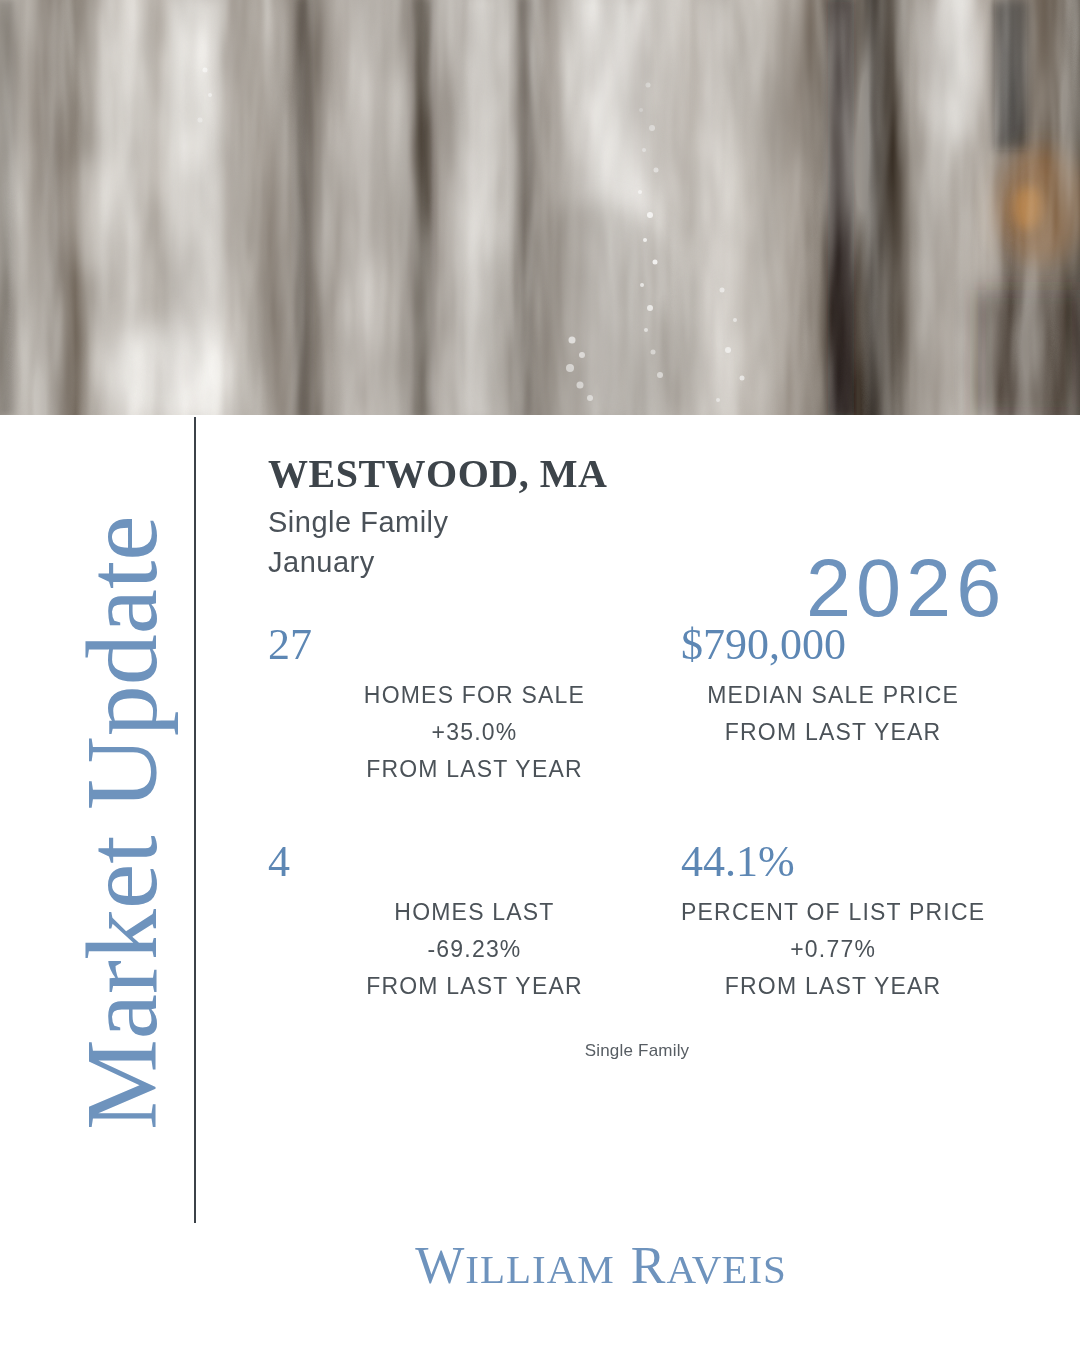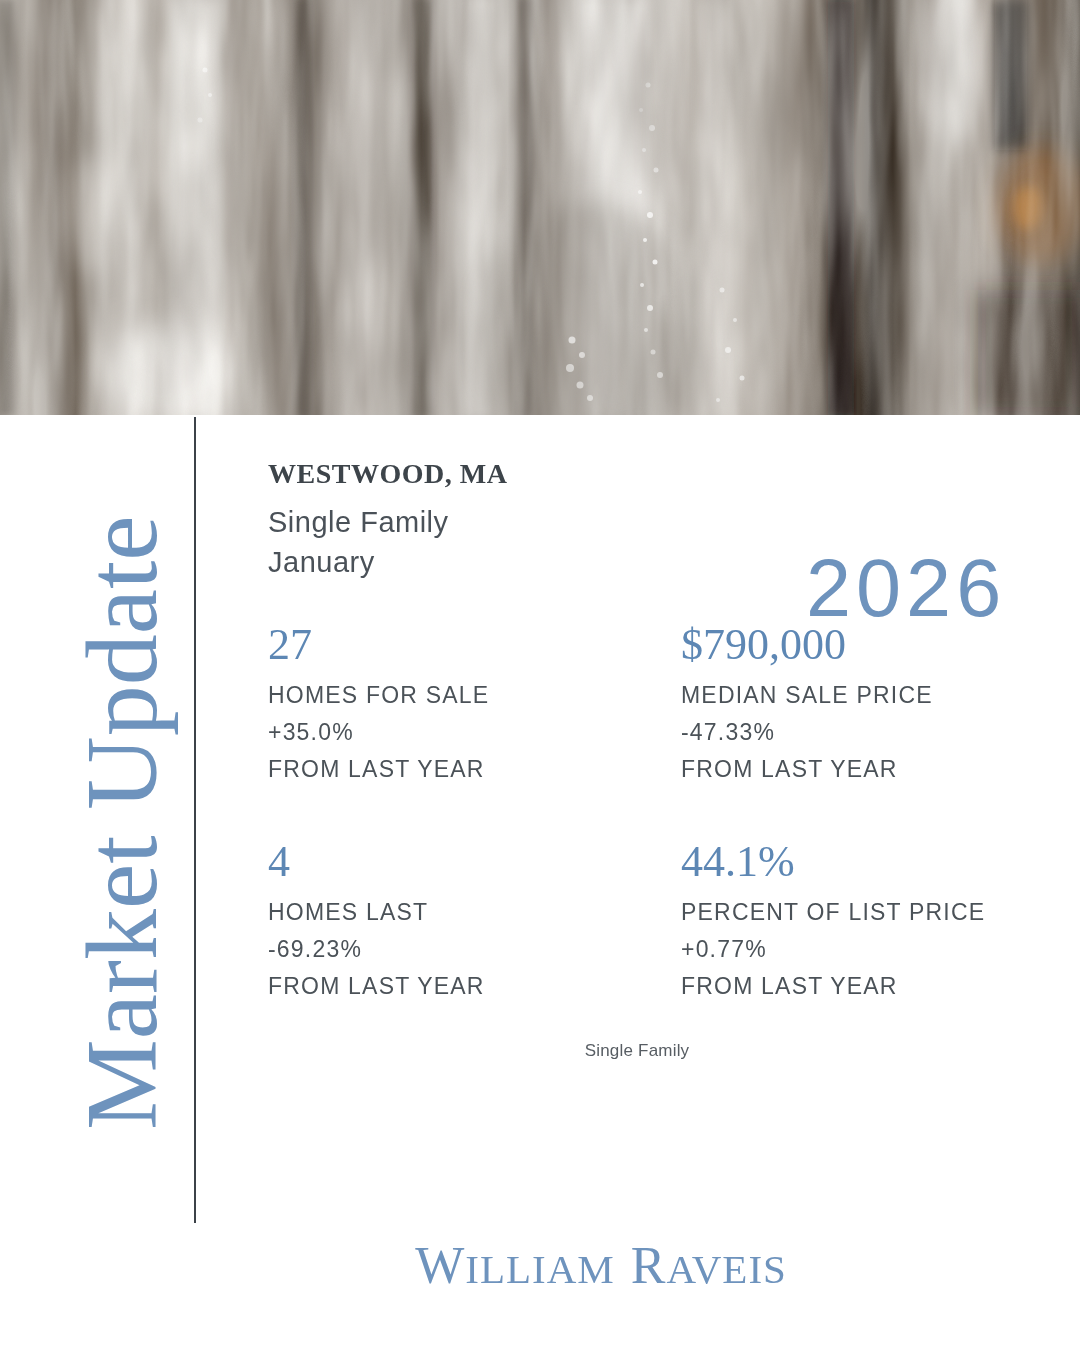--- a/index.html
+++ b/index.html
@@ -22,39 +22,39 @@
   .vertical-title{
     position:absolute;left:68px;top:498px;width:108px;height:632px;
     writing-mode:vertical-rl;transform:rotate(180deg);
     font-family:"Liberation Serif",serif;font-size:102px;line-height:108px;
     color:var(--accent-blue);white-space:nowrap;
   }
   .divider{position:absolute;left:194px;top:417px;width:2px;height:806px;background:var(--divider-gray);}
 
   .header{position:absolute;left:268px;top:452px;}
   .location{
-    font-family:"Liberation Serif",serif;font-weight:700;font-size:28px;
+    font-family:"Liberation Serif",serif;font-weight:700;font-size:40px;
     letter-spacing:.5px;color:var(--text-dark);line-height:44px;margin:0;
   }
   .subtitle{font-size:29px;line-height:40px;letter-spacing:.5px;color:var(--text-gray);margin-top:6px;}
 
   .year{
     position:absolute;left:806px;top:504px;font-size:81px;font-weight:300;
     letter-spacing:5px;line-height:1;color:var(--accent-blue);margin-top:44px;
   }
 
   .stats{
     position:absolute;left:268px;top:613px;
     display:grid;grid-template-columns:413px auto;grid-row-gap:42px;
   }
   .stat-value{
     font-family:"Liberation Serif",serif;font-size:44px;line-height:64px;
     color:var(--number-blue);
   }
-  .stat-line{font-size:23px;letter-spacing:1.2px;line-height:37px;color:var(--label-gray);}
+  .stat-line{font-size:23px;letter-spacing:1.2px;line-height:37px;color:var(--label-gray);text-align:center;}
 
   .footnote{
     position:absolute;left:194px;top:1041px;width:886px;text-align:center;
     font-size:17px;line-height:20px;letter-spacing:.2px;color:var(--footnote-gray);
   }
 
   .logo{
     position:absolute;left:0;top:1236px;width:1080px;box-sizing:border-box;padding-left:106px;
     text-align:center;font-family:"Liberation Serif",serif;color:var(--accent-blue);
     letter-spacing:1px;white-space:nowrap;margin-left:8px;
@@ -204,21 +204,20 @@
   <div class="stats">
     <div class="stat">
       <div class="stat-value">27</div>
       <div class="stat-line">HOMES FOR SALE</div>
       <div class="stat-line">+35.0%</div>
       <div class="stat-line">FROM LAST YEAR</div>
     </div>
     <div class="stat">
       <div class="stat-value">$790,000</div>
       <div class="stat-line">MEDIAN SALE PRICE</div>
-      <div class="stat-line">-47.33%</div>
       <div class="stat-line">FROM LAST YEAR</div>
     </div>
     <div class="stat">
       <div class="stat-value">4</div>
       <div class="stat-line">HOMES LAST</div>
       <div class="stat-line">-69.23%</div>
       <div class="stat-line">FROM LAST YEAR</div>
     </div>
     <div class="stat">
       <div class="stat-value">44.1%</div>

